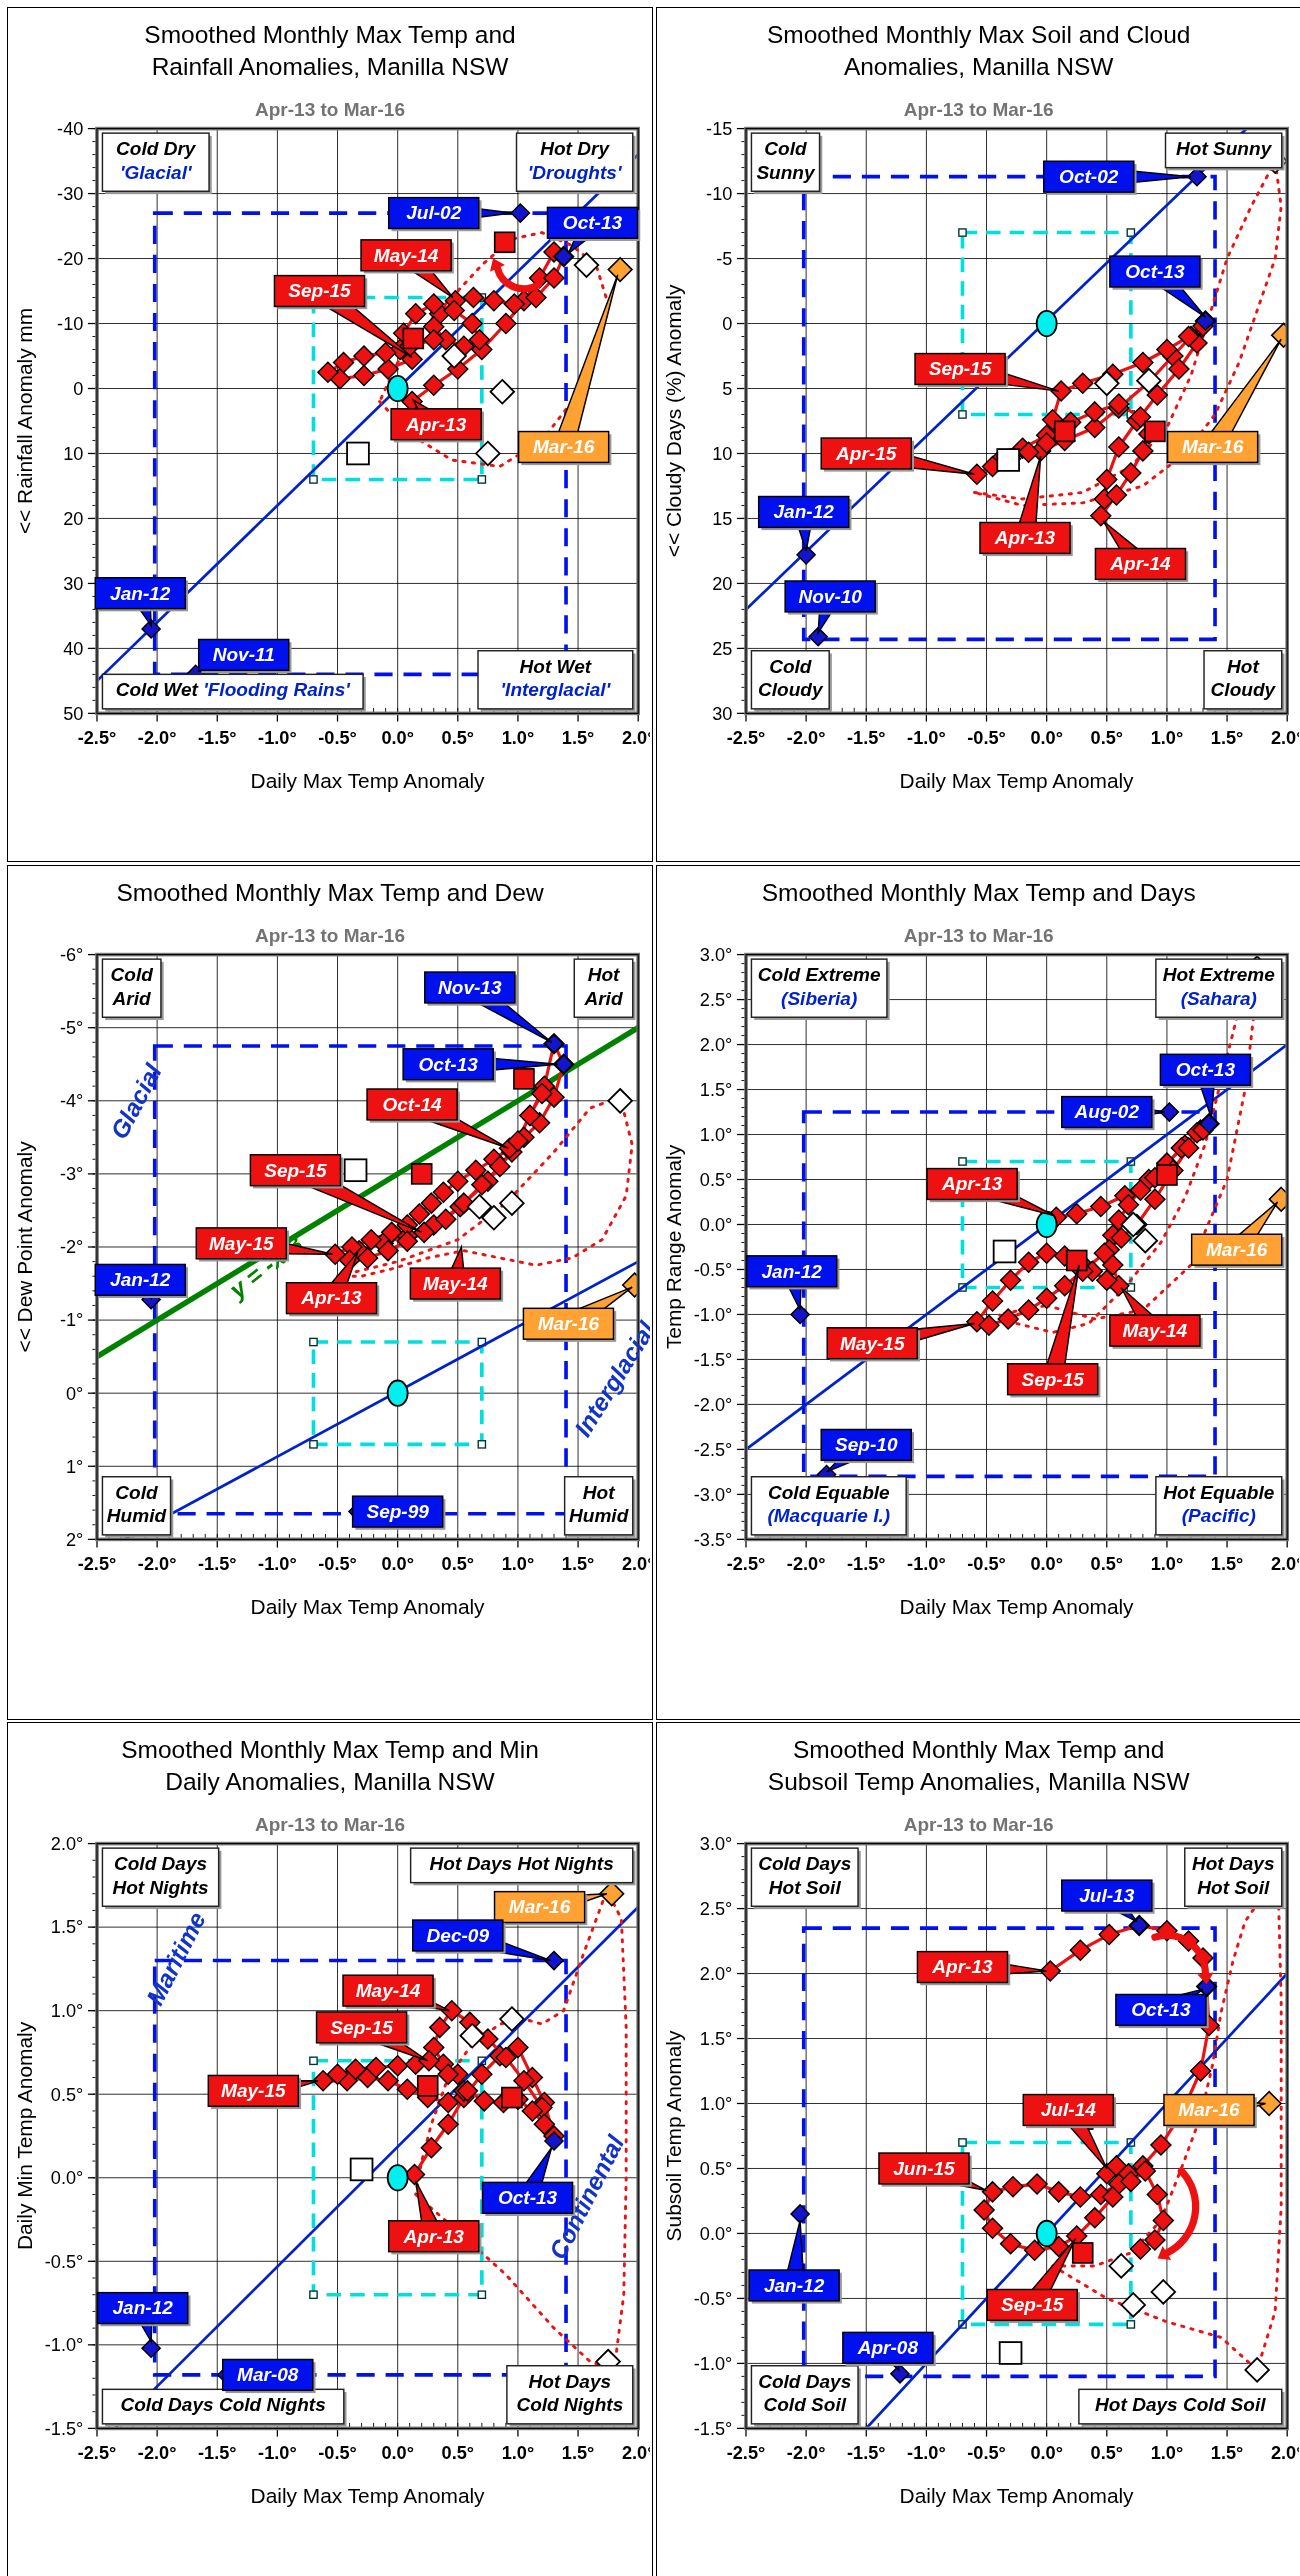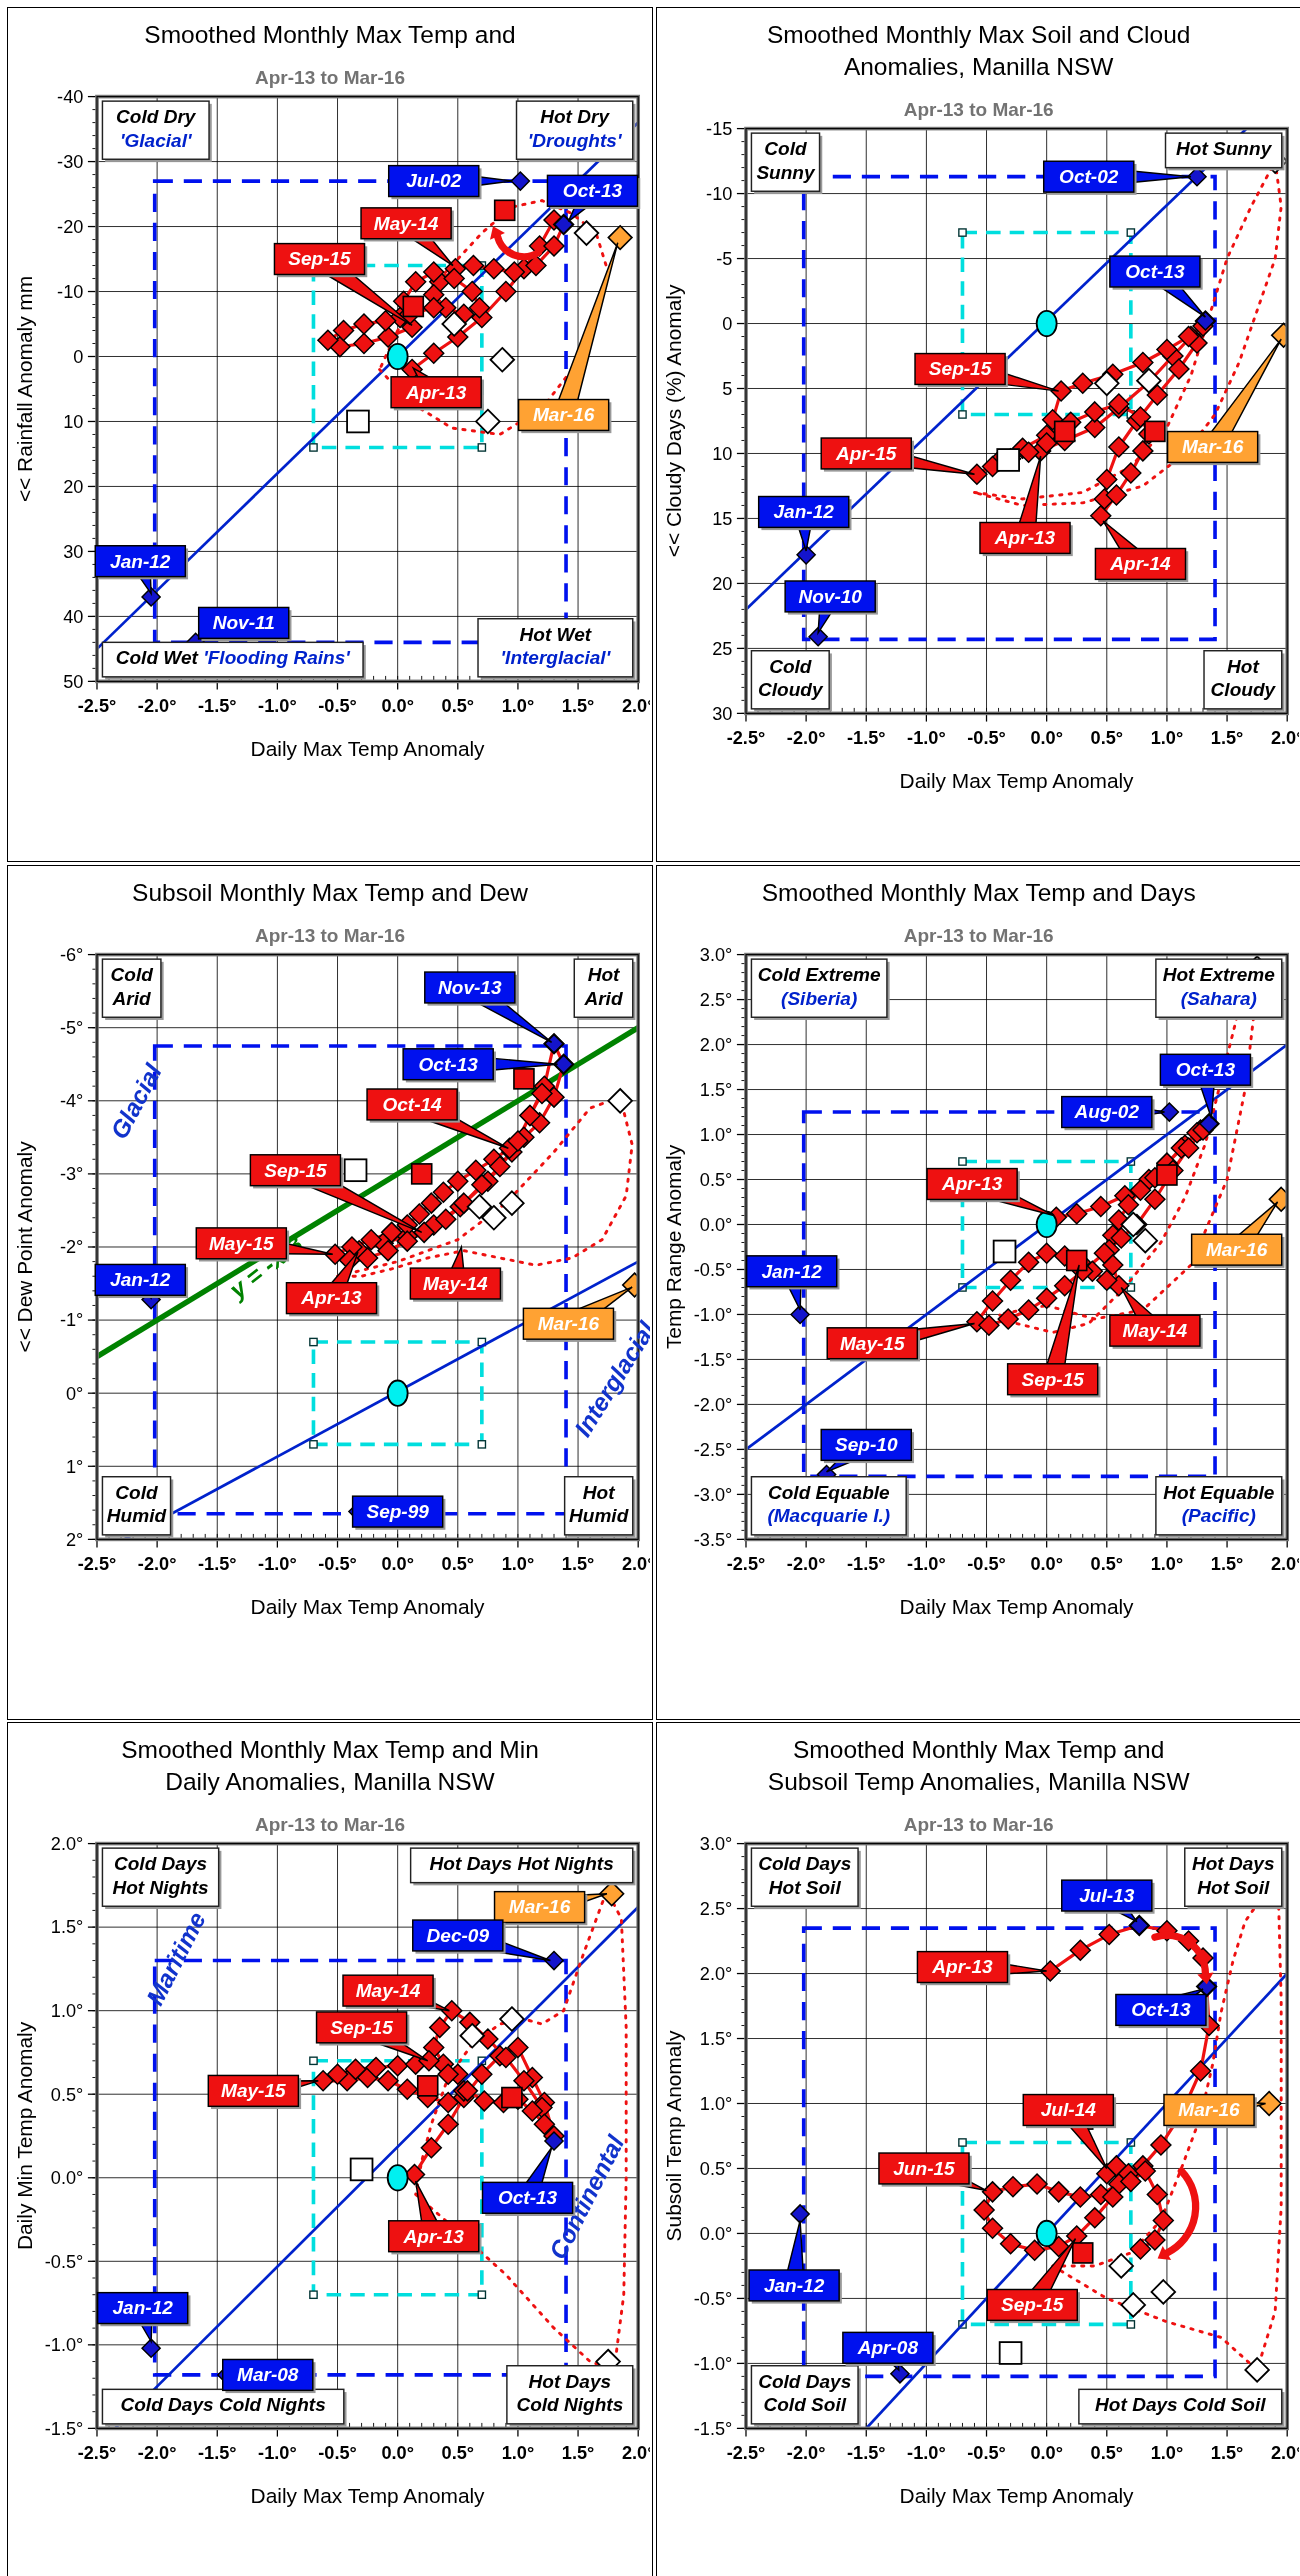--- a/index.html
+++ b/index.html
@@ -11,20 +11,21 @@
   svg{display:block;}
   svg text{font-family:"Liberation Sans",sans-serif;}
 </style>
 </head>
 <body>
 
 <div class="grid">
   <figure class="panel" style="margin:0">
     <div class="title">
         <div>Smoothed Monthly Max Temp and</div>
+        <div>Rainfall Anomalies, Manilla NSW</div>
       </div>
     <div class="subtitle">Apr-13 to Mar-16</div>
     <svg id="plot0" width="642" height="738" viewBox="0 0 707 812">
         <line x1="98" y1="8" x2="98" y2="652" stroke="#000" stroke-width="0.9"></line>
         <line x1="164.22222222222223" y1="8" x2="164.22222222222223" y2="652" stroke="#000" stroke-width="0.9"></line>
         <line x1="230.44444444444446" y1="8" x2="230.44444444444446" y2="652" stroke="#000" stroke-width="0.9"></line>
         <line x1="296.66666666666663" y1="8" x2="296.66666666666663" y2="652" stroke="#000" stroke-width="0.9"></line>
         <line x1="362.8888888888889" y1="8" x2="362.8888888888889" y2="652" stroke="#000" stroke-width="0.9"></line>
         <line x1="429.1111111111111" y1="8" x2="429.1111111111111" y2="652" stroke="#000" stroke-width="0.9"></line>
         <line x1="495.3333333333333" y1="8" x2="495.3333333333333" y2="652" stroke="#000" stroke-width="0.9"></line>
@@ -572,21 +573,21 @@
         <rect x="482.8177777777778" y="470.4222222222222" width="99.19999999999999" height="34" fill="#EE1111" stroke="#000" stroke-width="1.6"></rect>
         <text x="532.4177777777778" y="494.4222222222222" text-anchor="middle" font-size="21" font-weight="bold" font-style="italic" fill="#fff">Apr-14</text>
         <polygon points="687.3777777777779,239.83999999999997 621.1680948543346,364.52254721894434 602.6007940345542,352.7218972255001" fill="#FFA233" stroke="#000" stroke-width="1.6"></polygon>
         <rect x="565.2844444444444" y="344.6222222222222" width="99.19999999999999" height="34" fill="#999"></rect>
         <rect x="562.2844444444444" y="341.6222222222222" width="99.19999999999999" height="34" fill="#FFA233" stroke="#000" stroke-width="1.6"></rect>
         <text x="611.8844444444444" y="365.6222222222222" text-anchor="middle" font-size="21" font-weight="bold" font-style="italic" fill="#fff">Mar-16</text>
       </svg>
   </figure>
   <figure class="panel" style="margin:0">
     <div class="title">
-        <div>Subsoil Monthly Max Temp and Dew</div>
+        <div>Smoothed Monthly Max Temp and Dew</div>
       </div>
     <div class="subtitle">Apr-13 to Mar-16</div>
     <svg id="plot2" width="642" height="738" viewBox="0 0 707 812">
         <line x1="98" y1="8" x2="98" y2="652" stroke="#000" stroke-width="0.9"></line>
         <line x1="164.22222222222223" y1="8" x2="164.22222222222223" y2="652" stroke="#000" stroke-width="0.9"></line>
         <line x1="230.44444444444446" y1="8" x2="230.44444444444446" y2="652" stroke="#000" stroke-width="0.9"></line>
         <line x1="296.66666666666663" y1="8" x2="296.66666666666663" y2="652" stroke="#000" stroke-width="0.9"></line>
         <line x1="362.8888888888889" y1="8" x2="362.8888888888889" y2="652" stroke="#000" stroke-width="0.9"></line>
         <line x1="429.1111111111111" y1="8" x2="429.1111111111111" y2="652" stroke="#000" stroke-width="0.9"></line>
         <line x1="495.3333333333333" y1="8" x2="495.3333333333333" y2="652" stroke="#000" stroke-width="0.9"></line>

